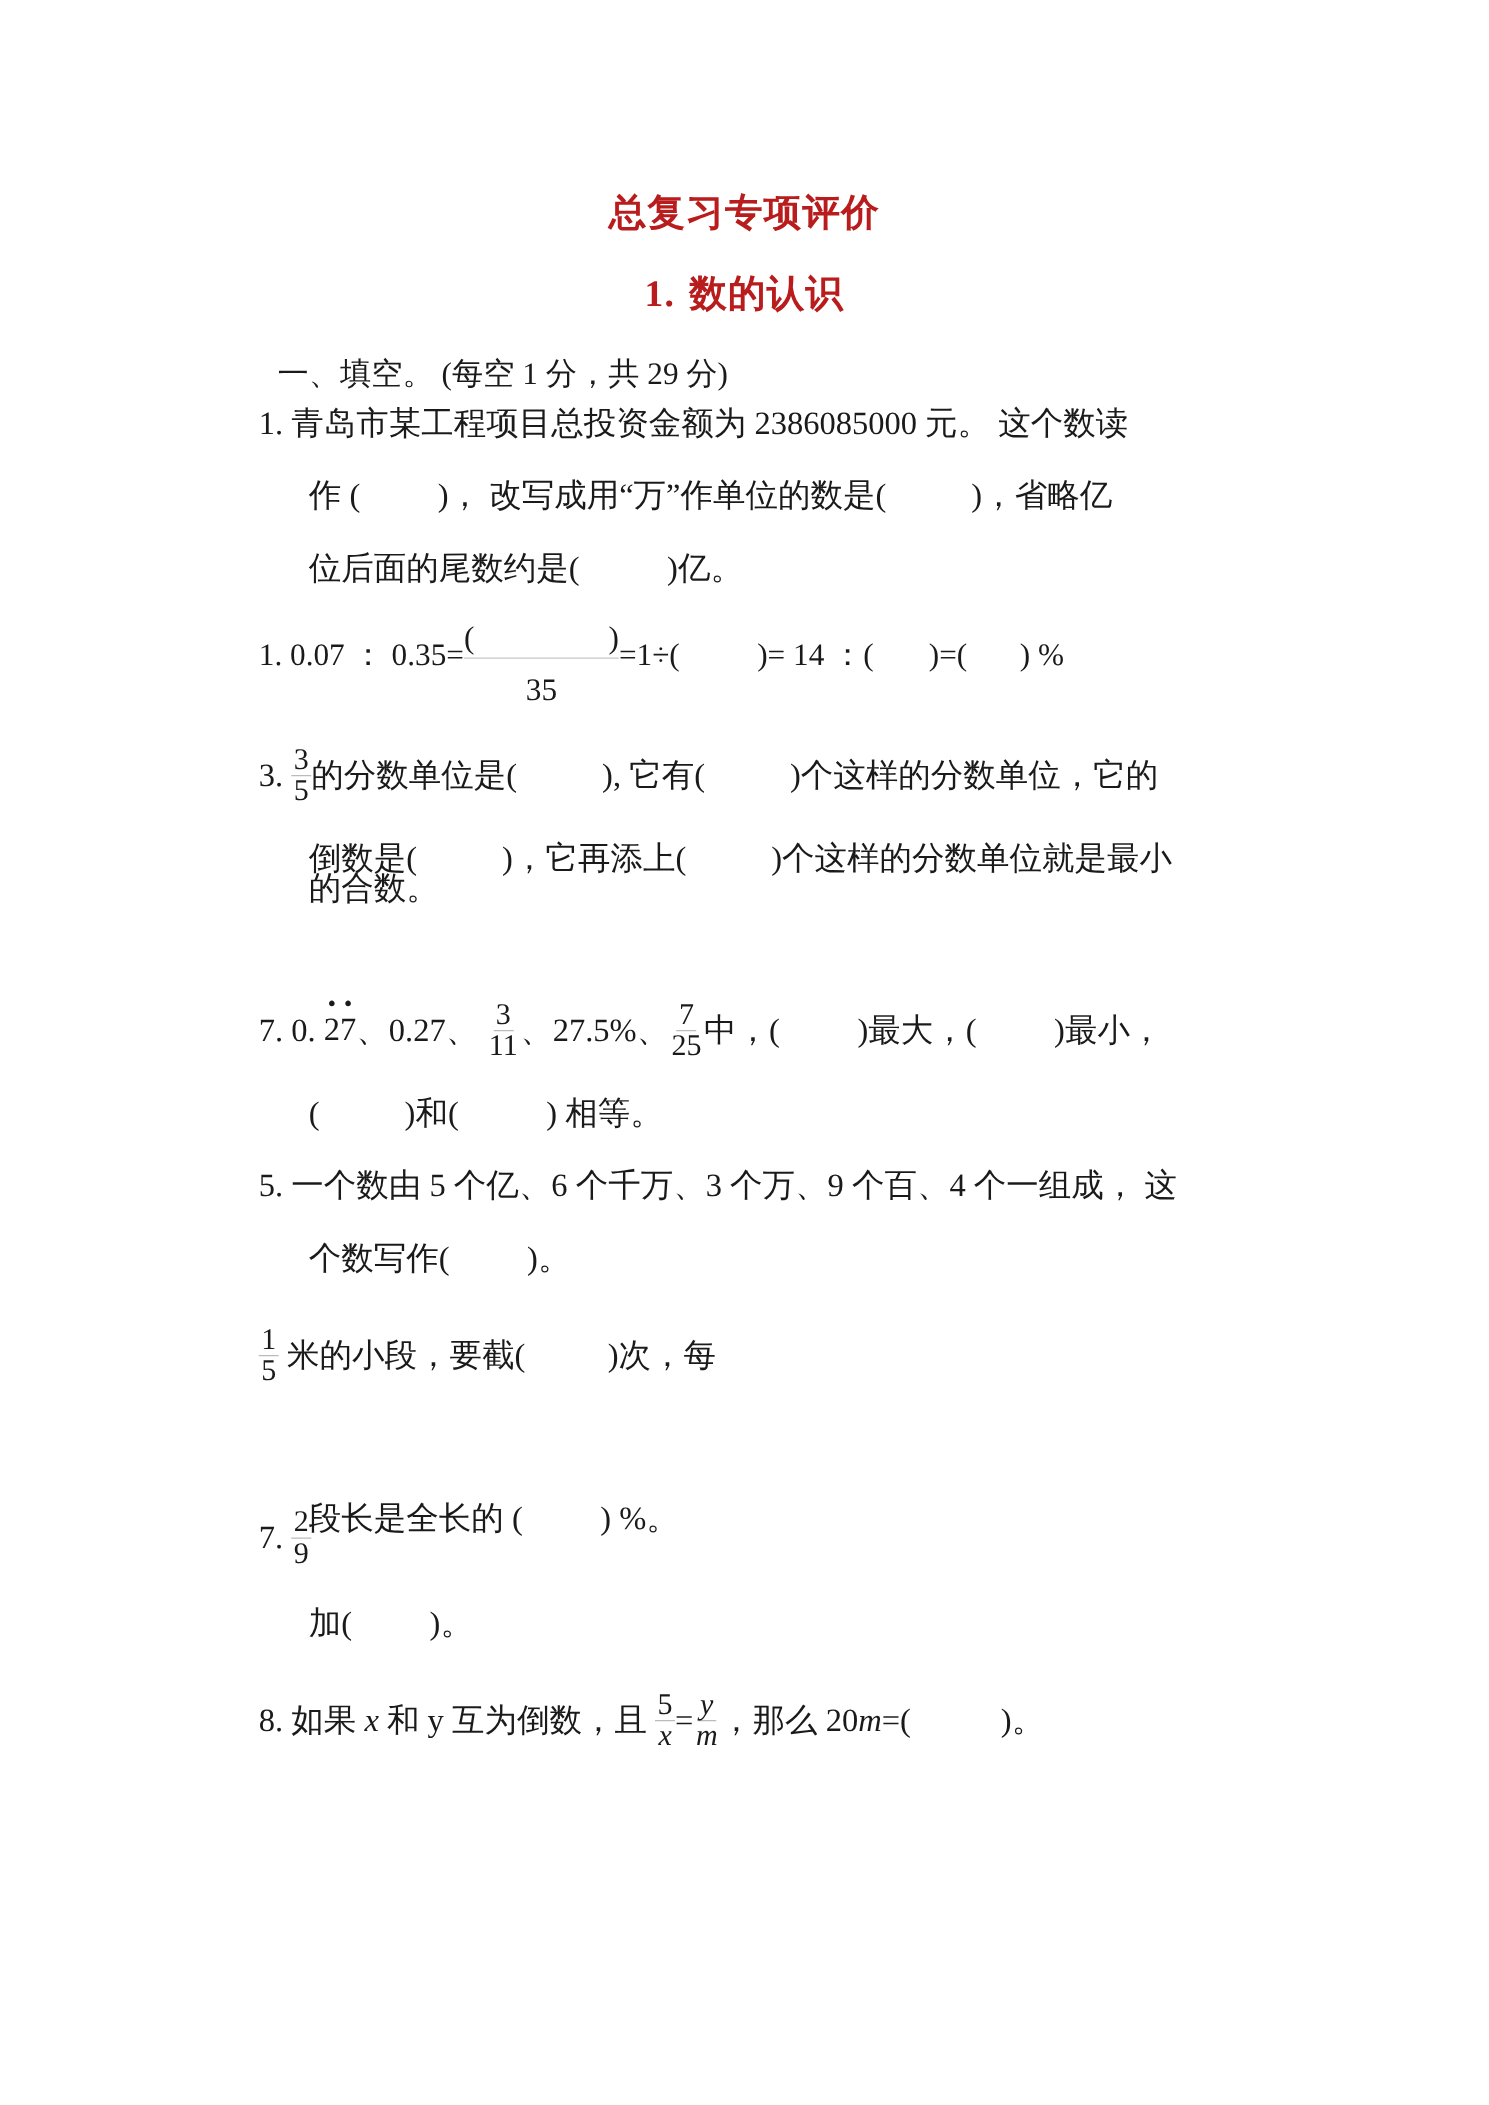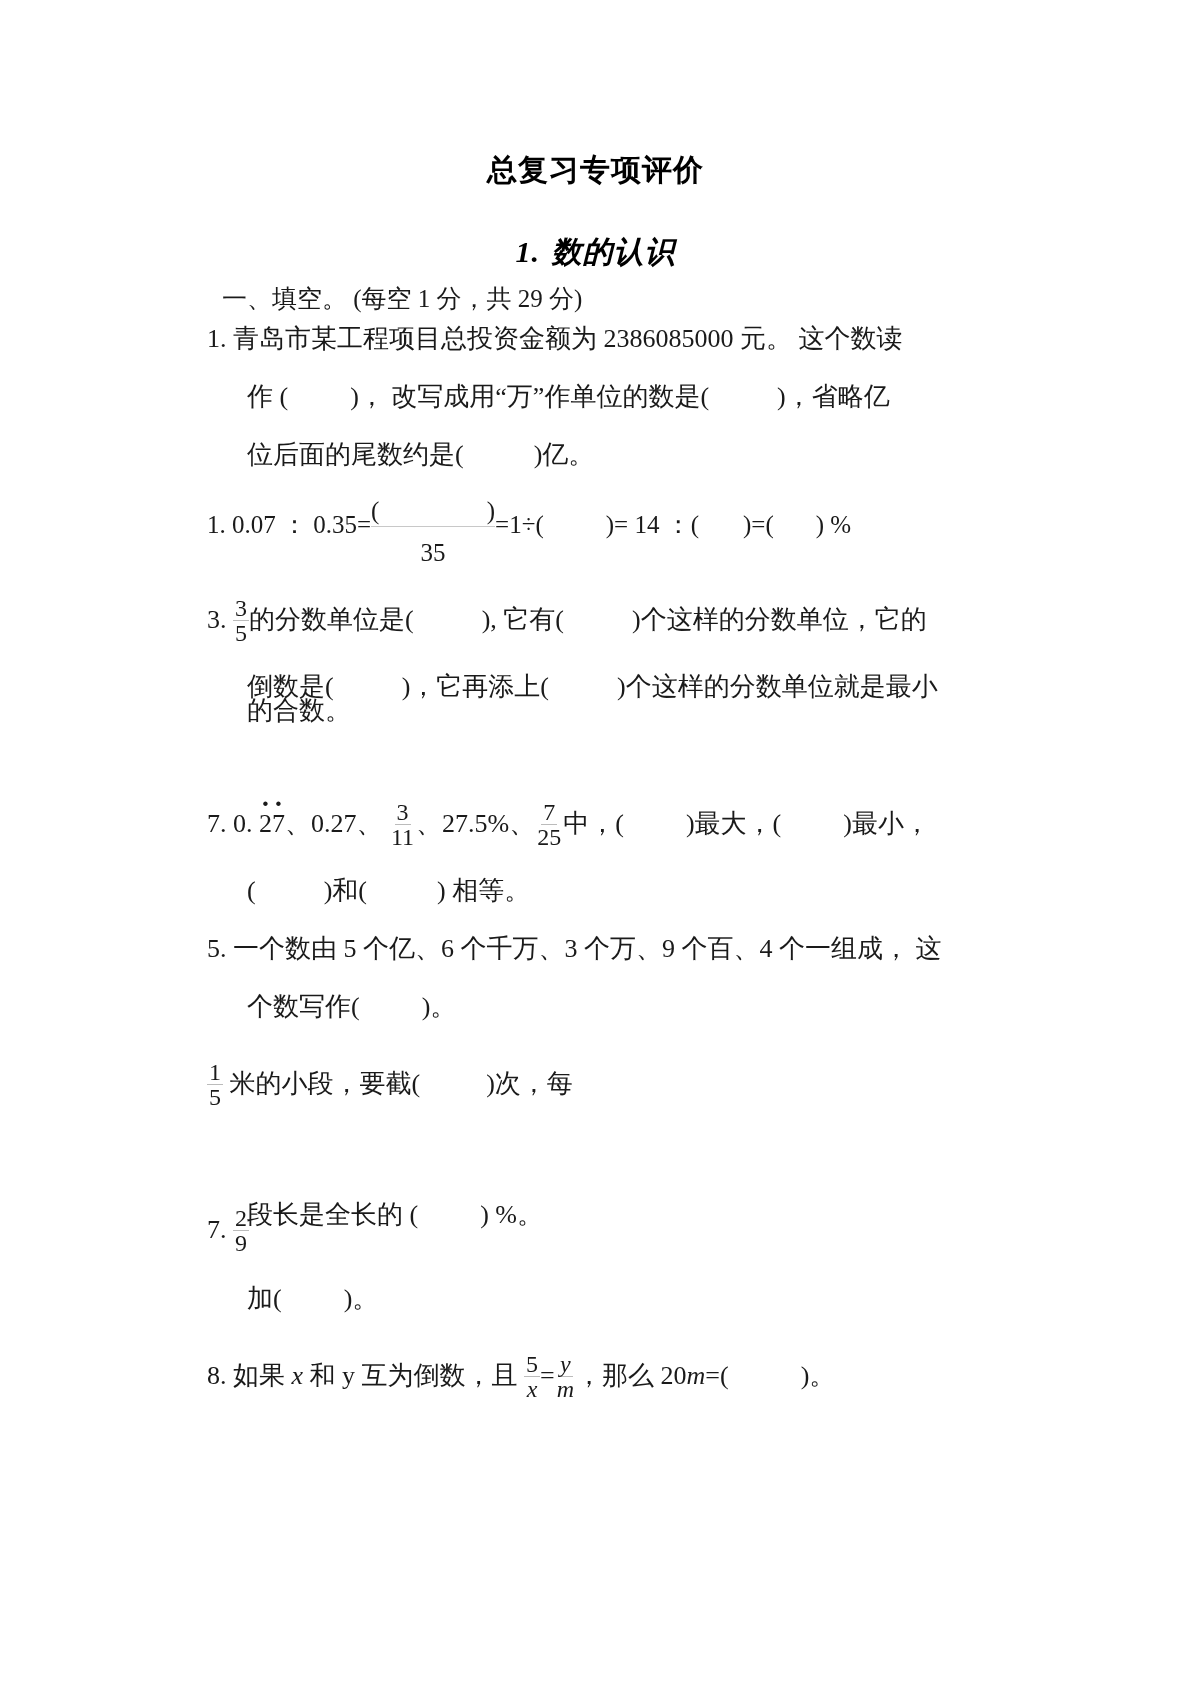--- a/index.html
+++ b/index.html
@@ -4,24 +4,24 @@
 <style>
   html, body { margin: 0; padding: 0; background: #ffffff; }
   body {
     width: 1191px; height: 1684px; position: relative; overflow: hidden;
     font-family: "Liberation Serif", "DejaVu Serif", serif;
     color: #1a1a1a;
   }
   .title {
     position: absolute; left: 0; width: 1191px; text-align: center;
     font-family: "DejaVu Sans", "Liberation Sans", sans-serif;
-    font-weight: bold; font-size: 30px; letter-spacing: 1px; color: #000000;
+    font-weight: bold; font-size: 30px; letter-spacing: 1px; color: #b91c1c;
   }
   .t1 { top: 150px; }
-  .t2 { top: 232px; font-style: italic; }
+  .t2 { top: 215px; }
   .t2 .num { font-family: "Liberation Serif", serif; font-weight: bold; }
   .section {
     position: absolute; left: 178px; top: 282px; font-size: 25px; margin-left: 44px;
   }
   .line {
     position: absolute; font-size: 26px; white-space: nowrap; line-height: 30px;
   }
   .blank { display: inline-block; }
   .frac {
     display: inline-flex; flex-direction: column; align-items: center;

